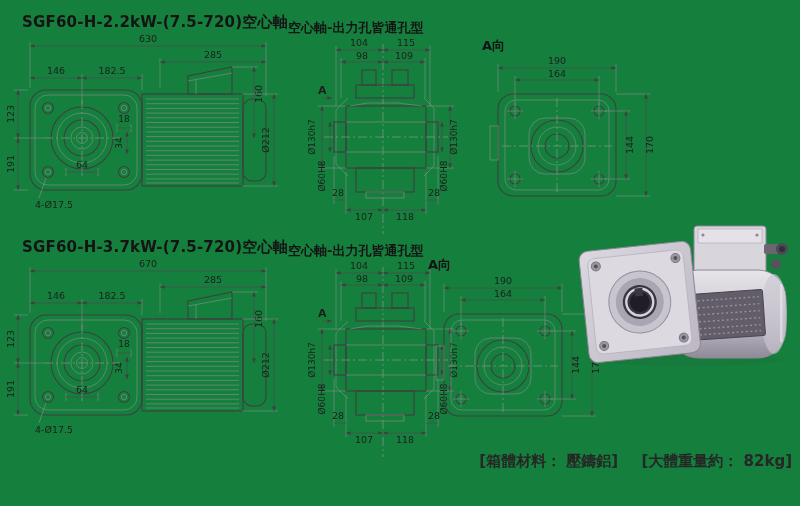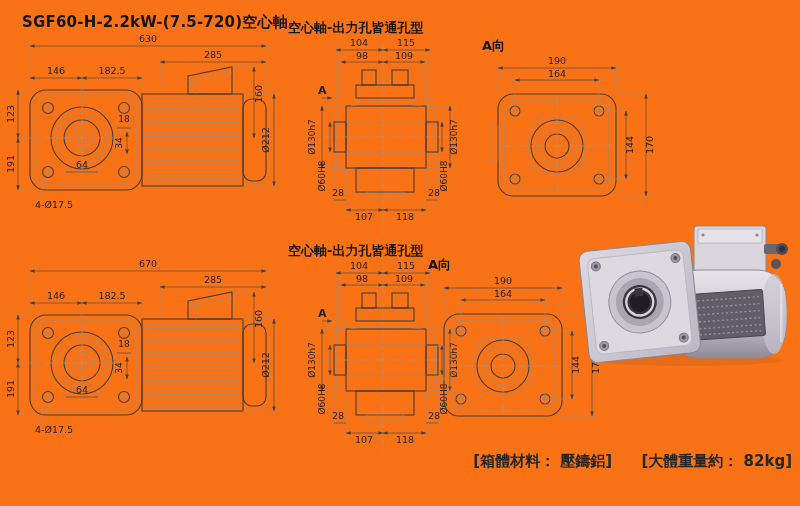--- a/index.html
+++ b/index.html
@@ -1,24 +1,24 @@
 <!DOCTYPE html>
 <html><head>
 <meta charset="utf-8">
 <style>
   html,body { margin:0; padding:0; background:#e8e7e2; }
   .canvas {
-    position:relative; width:800px; height:506px; background:#f97316;
+    position:relative; width:800px; height:506px; background:#15803d;
     font-family:"DejaVu Sans","Liberation Sans",sans-serif; overflow:hidden;
   }
   .abs { position:absolute; }
   .title { font-weight:bold; font-size:15px; color:#141414; letter-spacing:.2px; white-space:nowrap; }
   .subtitle { font-weight:bold; font-size:13px; color:#141414; white-space:nowrap; }
   .footer { font-size:15px; font-weight:bold; color:#262626; text-align:right; white-space:nowrap; }
-  .footer span { margin-left:24px; }
+  .footer span { margin-left:18px; }
   svg { overflow:visible; display:block; }
   svg text { font-family:"DejaVu Sans","Liberation Sans",sans-serif; font-size:9.5px; fill:#1d1d1d; }
   svg text.sm { font-size:9px; }
   svg text.mk { font-size:11px; font-weight:bold; }
   .ol { stroke:#3f3f3f; stroke-width:1.1; fill:none; }
   .tl { stroke:#8f8f8f; stroke-width:.6; fill:none; }
   .ext { stroke:#8f8f8f; stroke-width:.55; fill:none; }
   .dl { stroke:#4a4a4a; stroke-width:.7; fill:none; }
   .cl { stroke:#9a9a9a; stroke-width:.6; fill:none; stroke-dasharray:9 3 2 3; }
 </style>
@@ -208,20 +208,21 @@
         <line class="ext" x1="122" y1="123" x2="148" y2="123"></line>
       <line class="dl" x1="144" y1="55" x2="144" y2="123" marker-start="url(#arr)" marker-end="url(#arr)"></line>
       <text x="151" y="89" text-anchor="middle" transform="rotate(-90 151 89)">144</text>
       <line class="ext" x1="134" y1="38" x2="168" y2="38"></line>
         <line class="ext" x1="134" y1="140" x2="168" y2="140"></line>
       <line class="dl" x1="164" y1="38" x2="164" y2="140" marker-start="url(#arr)" marker-end="url(#arr)"></line>
       <text x="171" y="89" text-anchor="middle" transform="rotate(-90 171 89)">170</text>
     </g>
   </svg>
 
+  <div class="abs title" style="left:22px;top:238px;">SGF60-H-3.7kW-(7.5-720)空心軸</div>
 
   <svg class="abs" style="left:10px;top:257px;" width="272" height="208" viewBox="0 0 272 208">
     <g>
       <rect class="ol" x="20" y="58" width="112" height="100" rx="16"></rect>
       <rect class="tl" x="25" y="63" width="102" height="90" rx="13"></rect>
       <circle class="ol" cx="38" cy="76" r="5.5"></circle>
         <circle class="tl" cx="38" cy="76" r="2.7"></circle>
       <circle class="ol" cx="114" cy="76" r="5.5"></circle>
         <circle class="tl" cx="114" cy="76" r="2.7"></circle>
       <circle class="ol" cx="38" cy="140" r="5.5"></circle>

